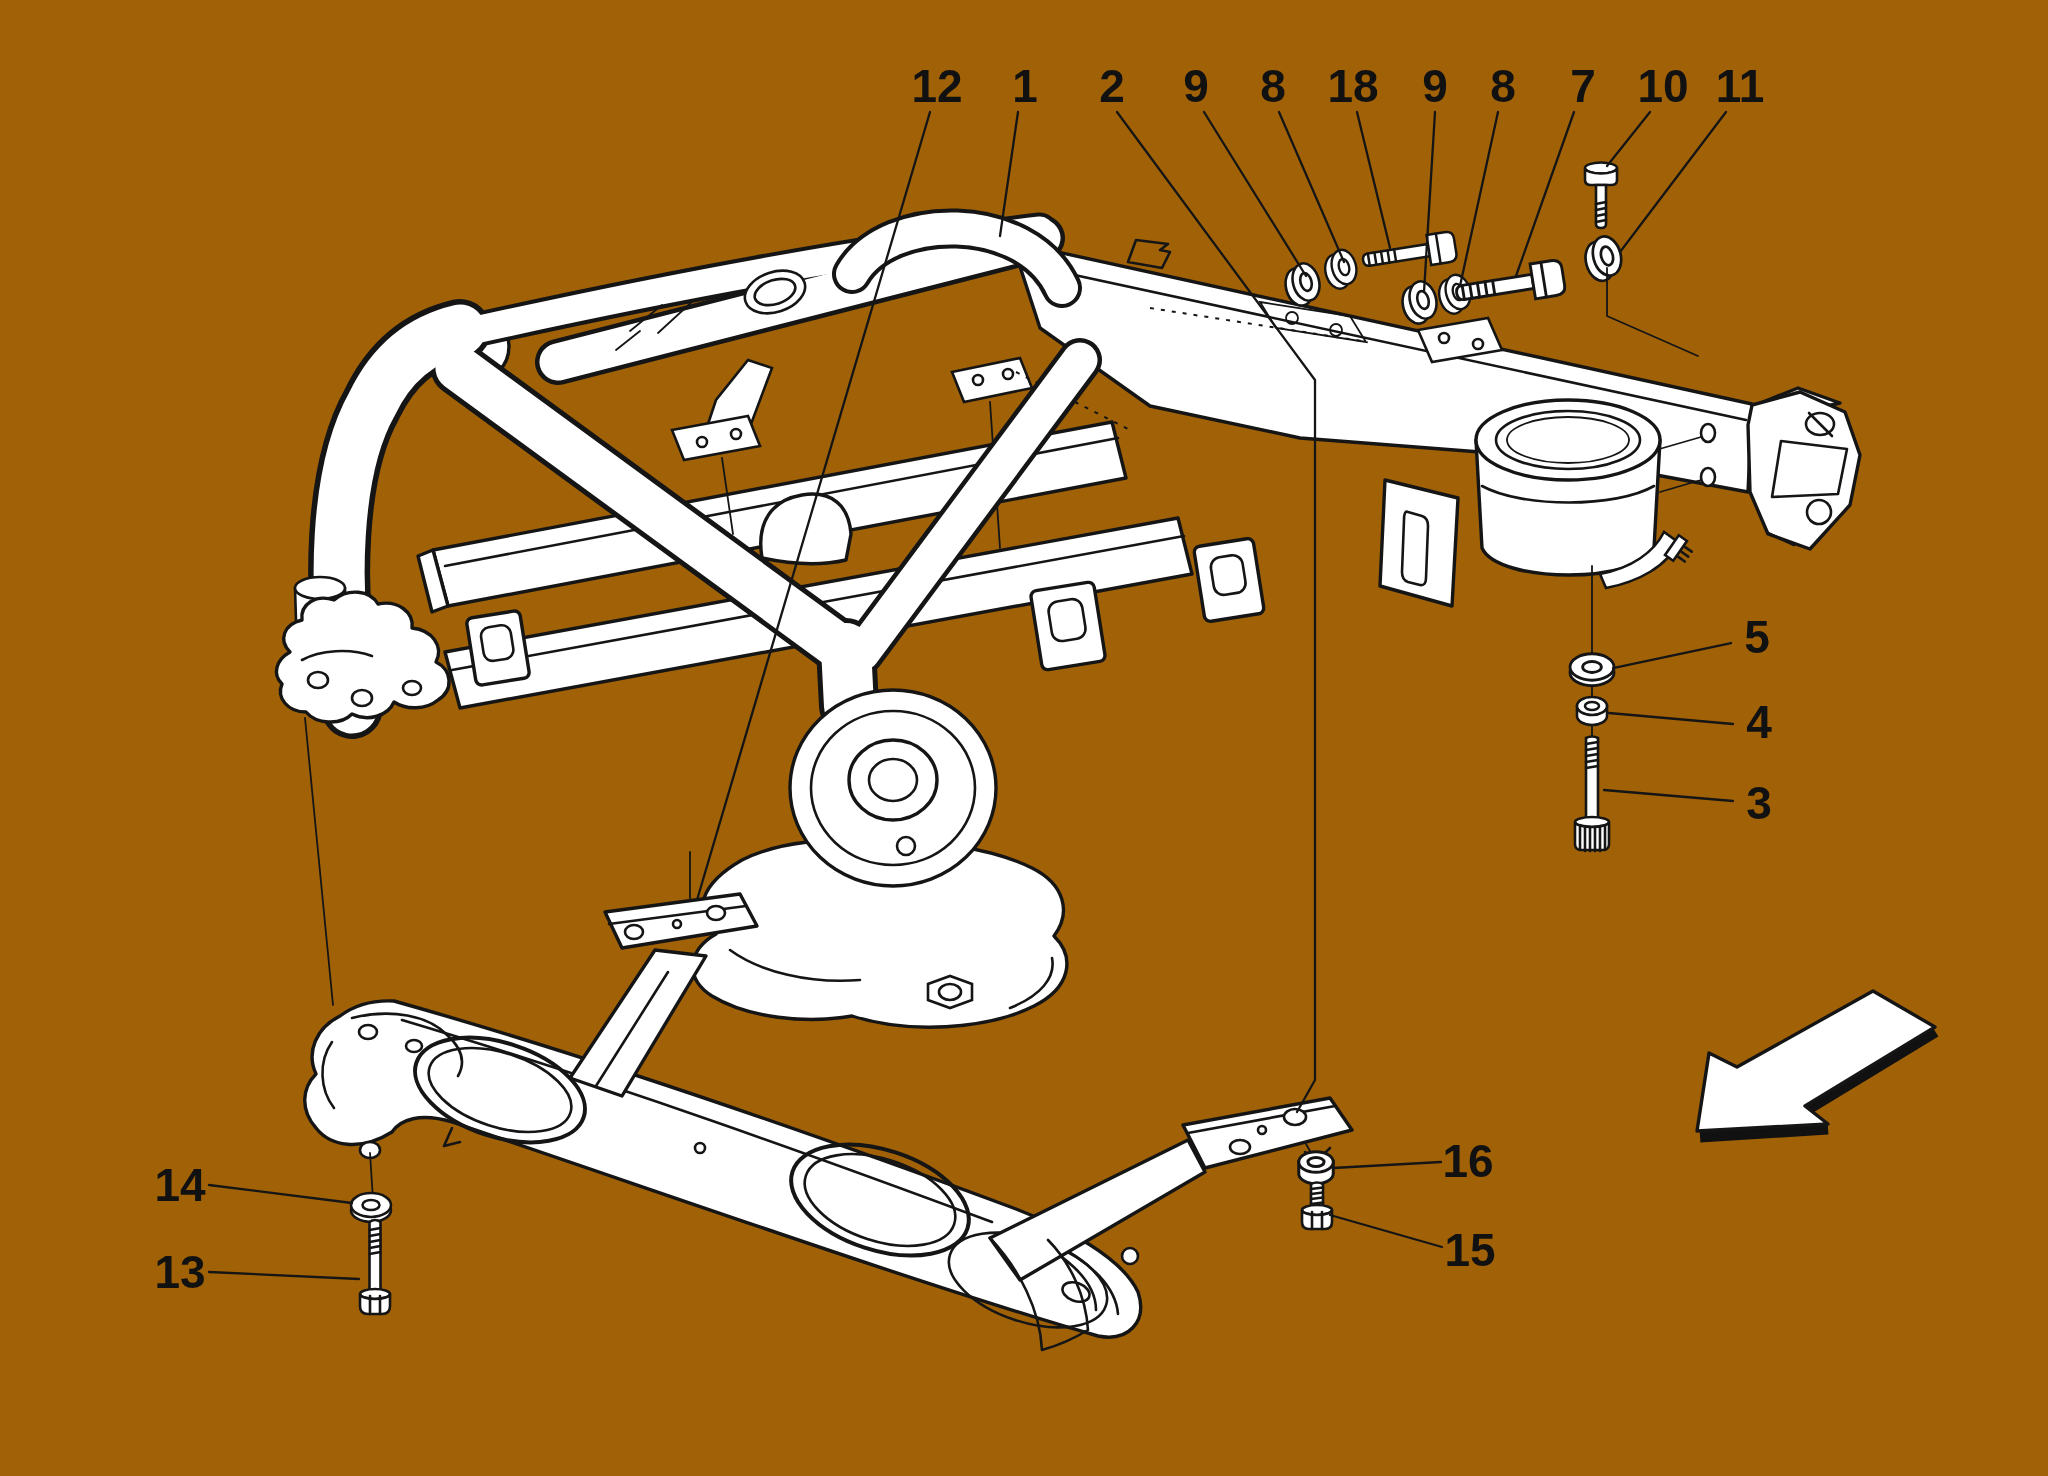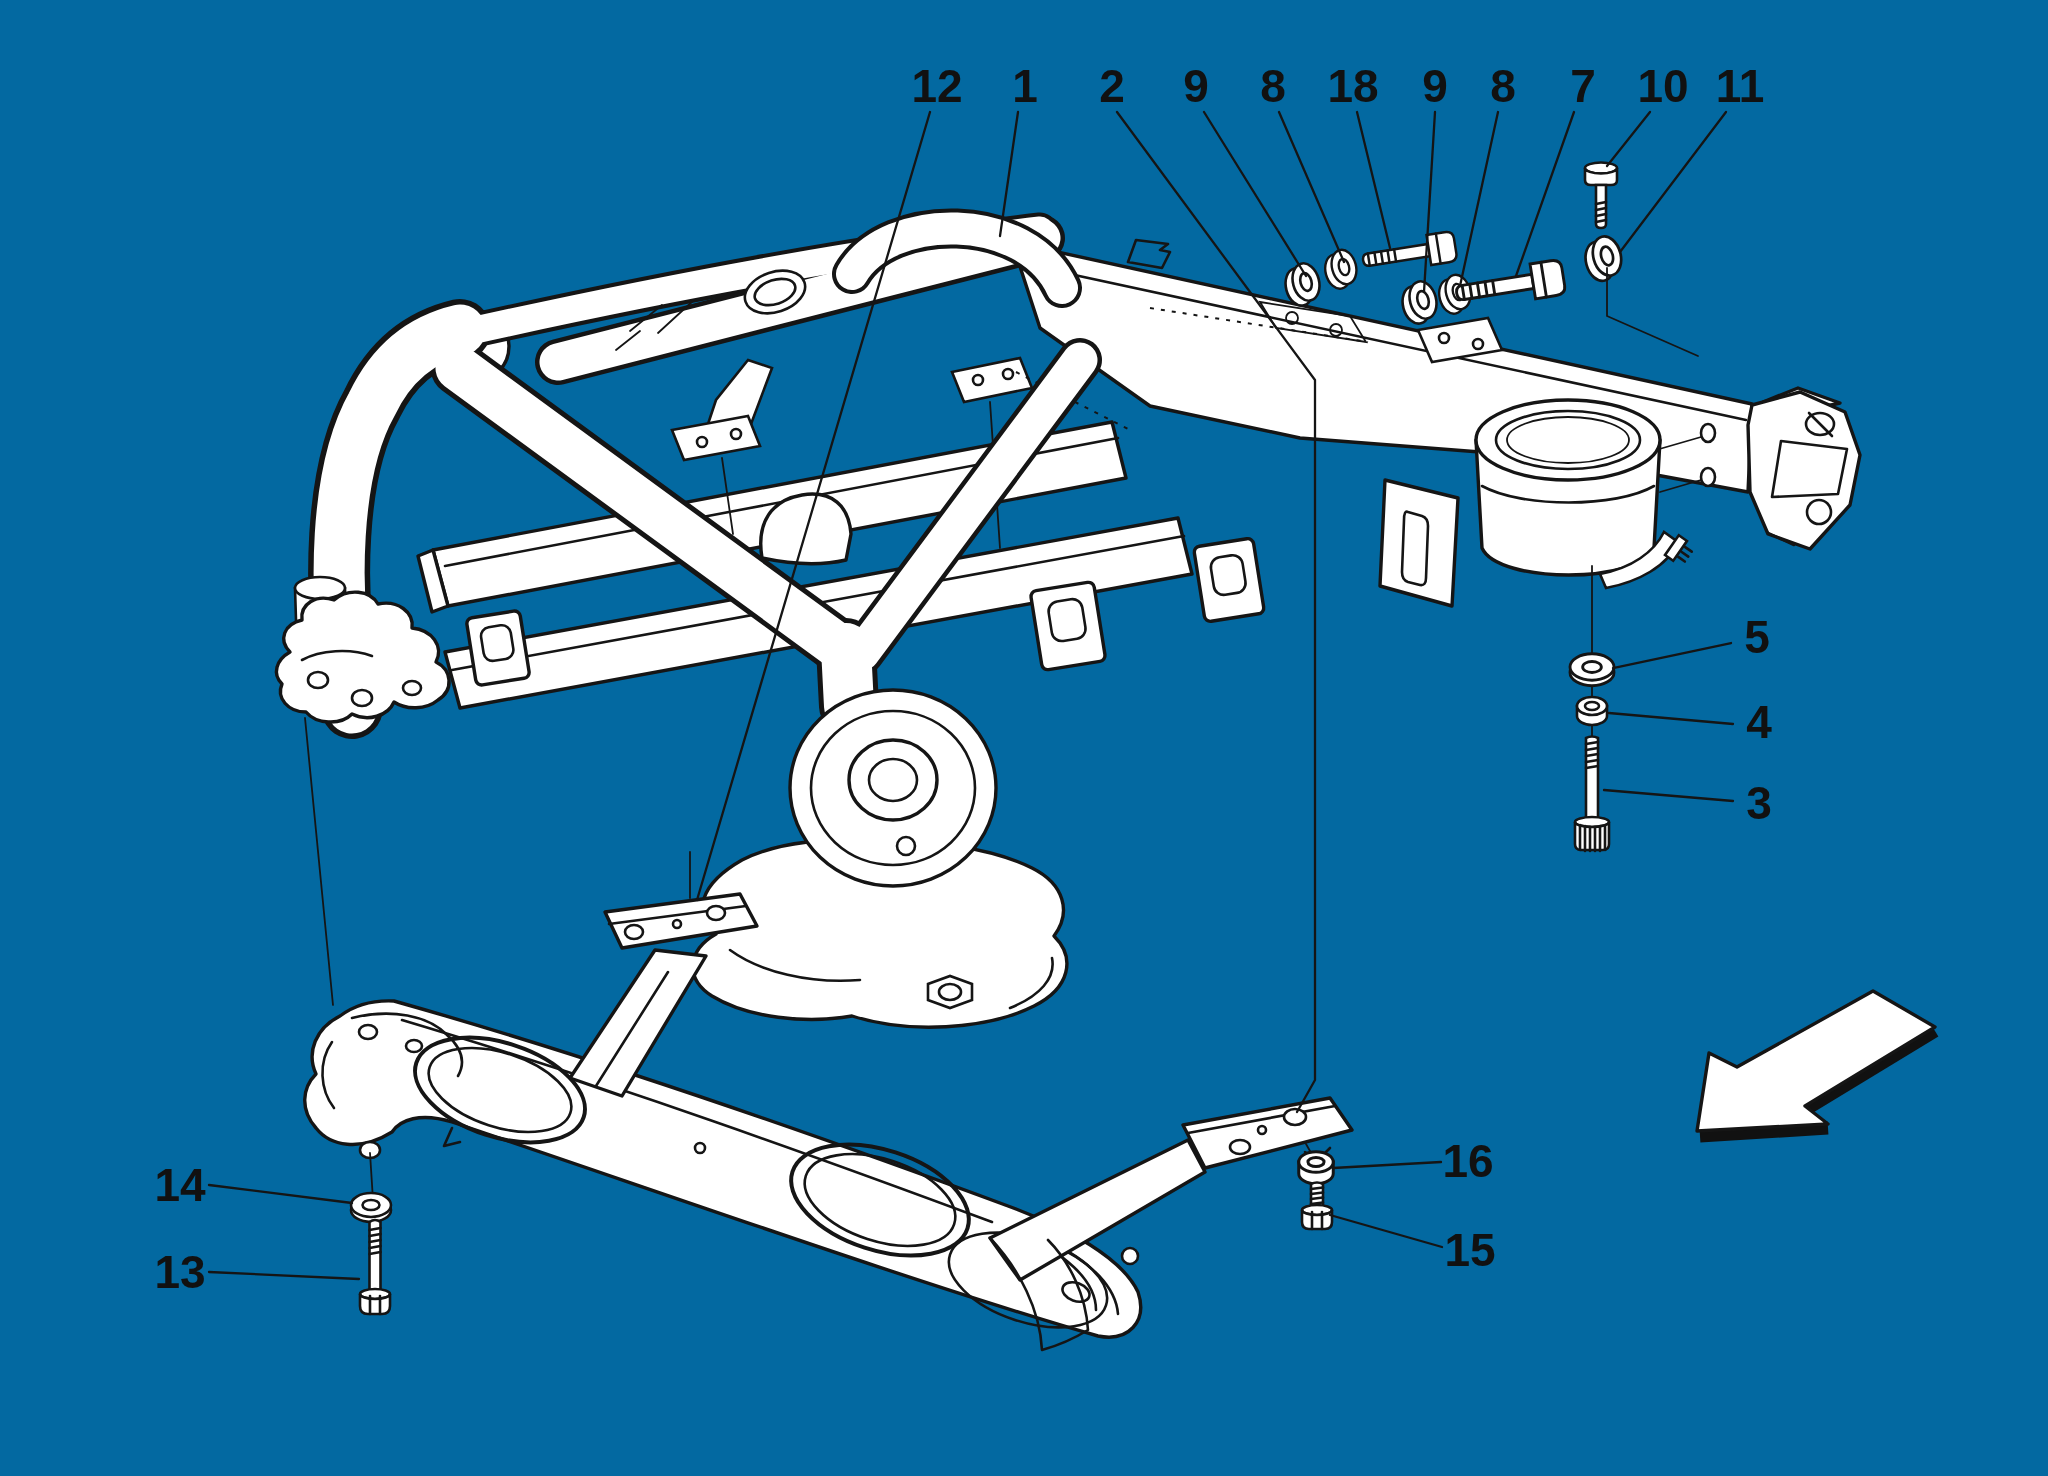--- a/index.html
+++ b/index.html
@@ -1,17 +1,17 @@
 <!DOCTYPE html>
 <html><head>
 <meta charset="utf-8">
 <title>Diagram</title>
 <style>
   html,body{margin:0;padding:0;background:#ffffff;}
-  .stage{position:relative;width:2048px;height:1476px;background:#0369a1;overflow:hidden;
+  .stage{position:relative;width:2048px;height:1476px;background:#a16207;overflow:hidden;
          font-family:"Liberation Sans", sans-serif;}
   svg{display:block}
   
   .ln  {fill:none;stroke:#151515;stroke-width:4;stroke-linejoin:round;stroke-linecap:round;}
   .ln2 {fill:none;stroke:#151515;stroke-width:2.6;stroke-linejoin:round;stroke-linecap:round;}
   .thin{fill:none;stroke:#151515;stroke-width:1.8;stroke-linecap:round;}
   .dash{fill:none;stroke:#151515;stroke-width:2;stroke-dasharray:4 7;}
   .w   {fill:#ffffff;stroke:#151515;stroke-width:2.6;}
   .wf  {fill:#ffffff;stroke:#151515;stroke-width:3.4;stroke-linejoin:round;}
   .to  {fill:none;stroke:#151515;stroke-linecap:round;stroke-linejoin:round;}

